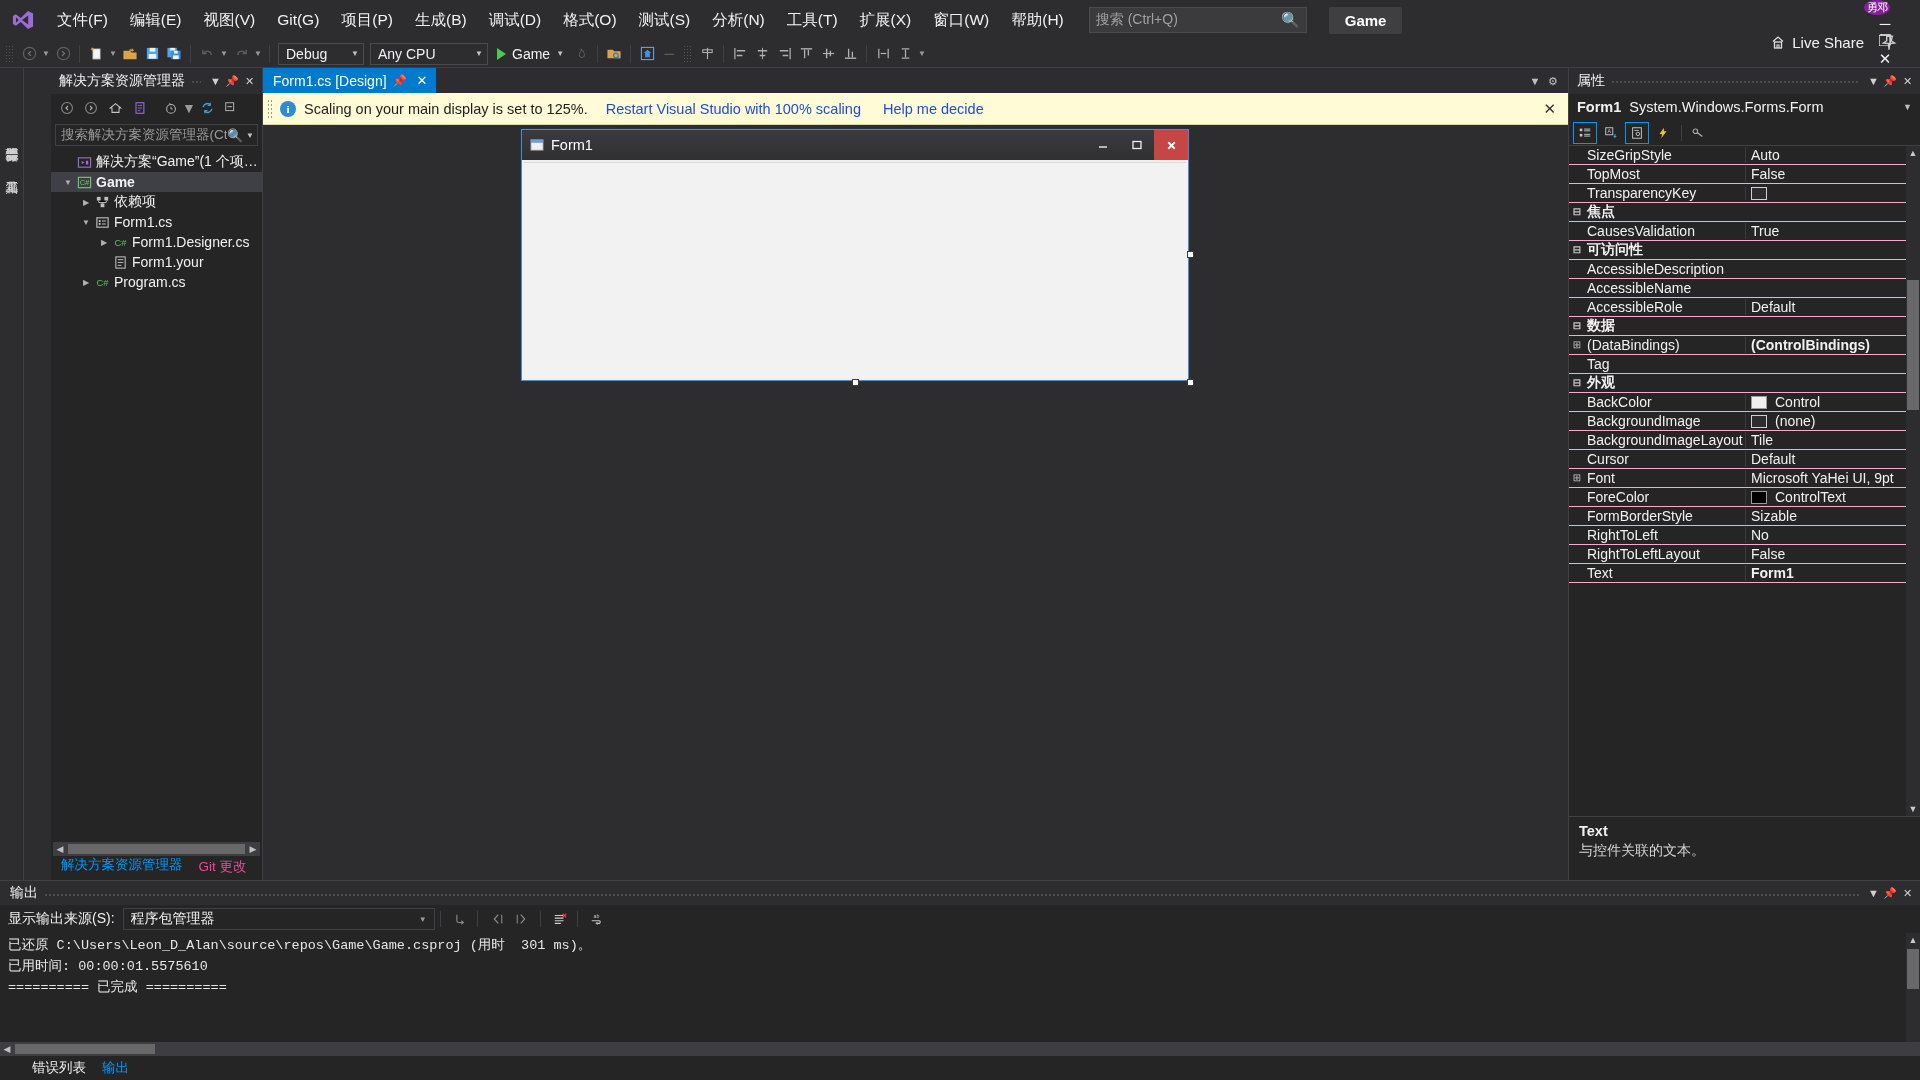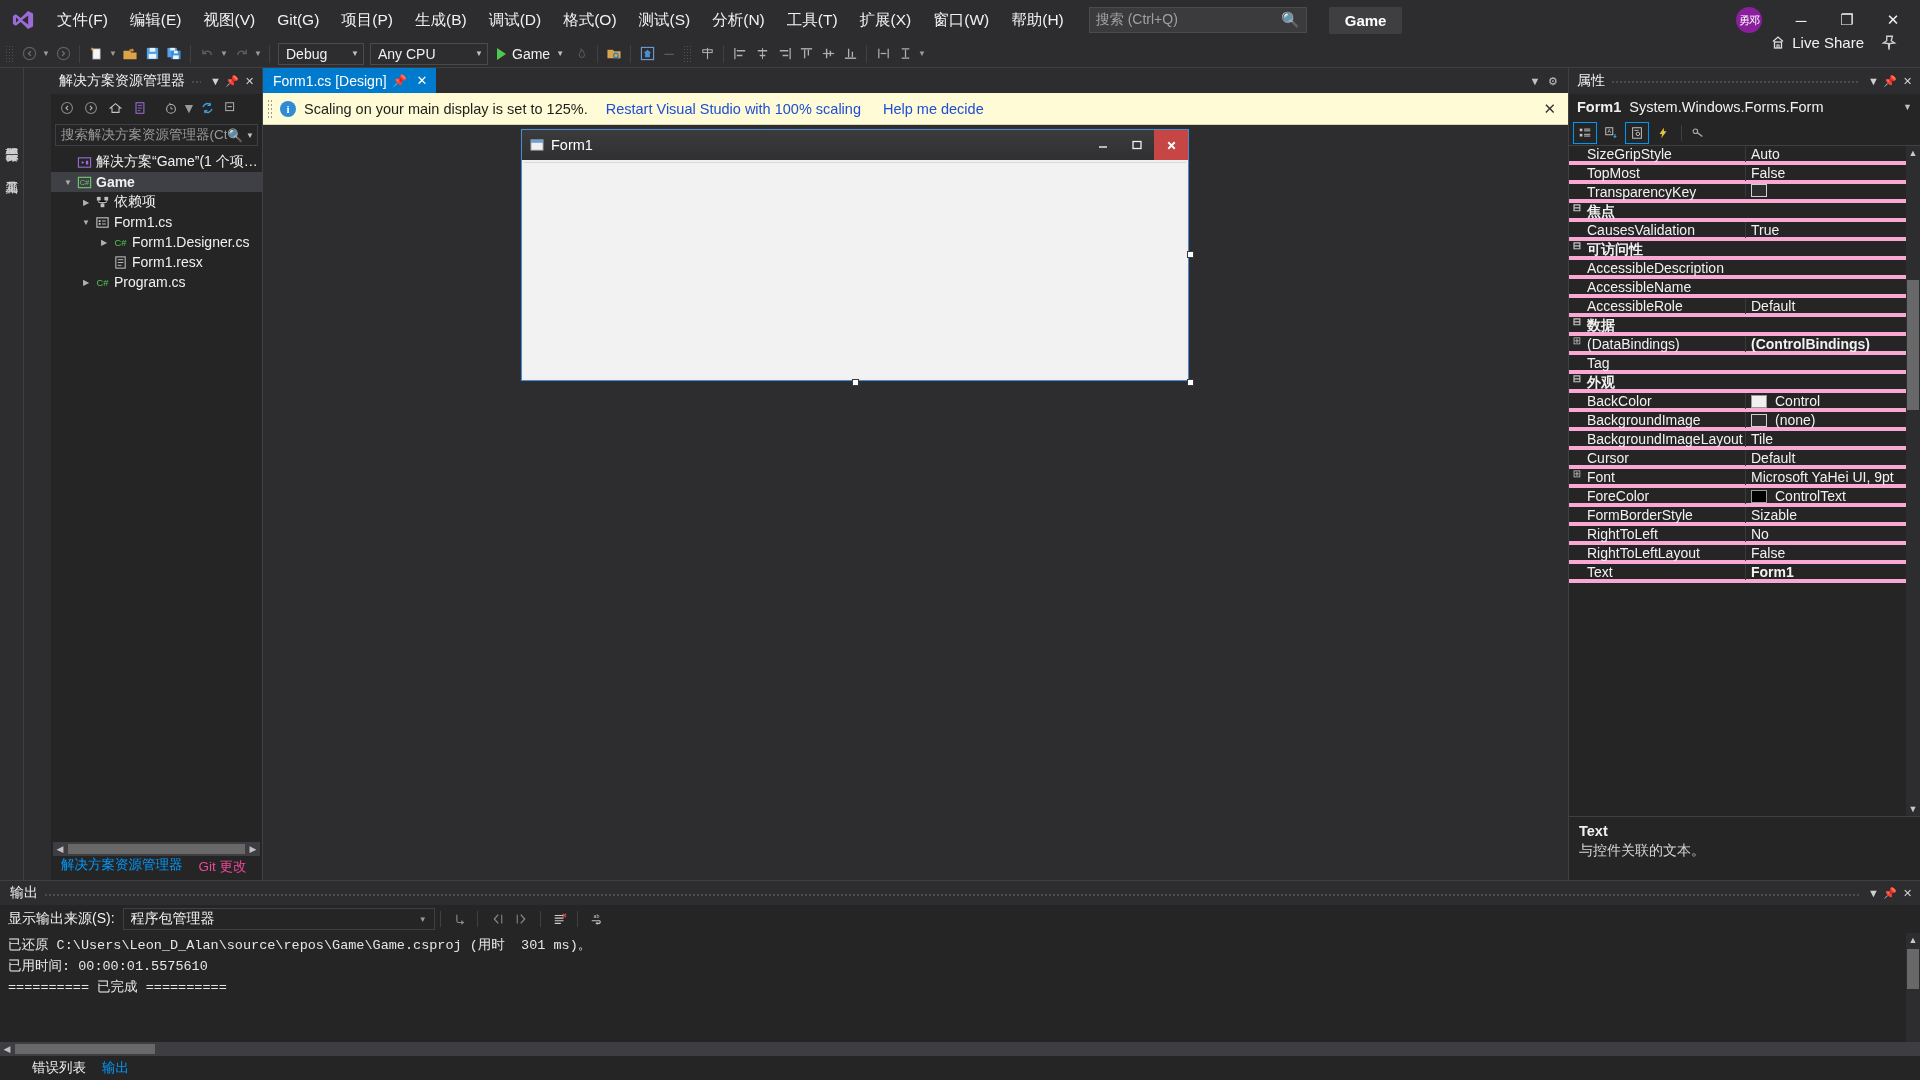--- a/index.html
+++ b/index.html
@@ -28,21 +28,21 @@
   .searchbox {
     margin-left:14px; width:218px; height:26px; background:#3b3b3d; border:1px solid #4b4b4d;
     display:flex; align-items:center; padding:0 6px; color:#a0a0a0; font-size:14px;
   }
   .searchbox .ph { flex:1; overflow:hidden; white-space:nowrap; }
   .searchbox .mag { color:#d0d0d0; font-size:15px; }
   .sln-name {
     margin-left:22px; background:#3f3f41; color:#ffffff; font-weight:bold; font-size:15px;
     padding:5px 16px; border-radius:2px;
   }
-  .titlebar-right { position:absolute; right:4px; top:0; height:40px; display:flex; align-items:center; }
+  .titlebar-right { position:absolute; right:12px; top:0; height:40px; display:flex; align-items:center;flex-direction:column; }
   .avatar {
     width:26px; height:26px; border-radius:50%; background:#8a1f9e; color:#fff;
     font-size:11px; display:flex; align-items:center; justify-content:center; margin-right:16px;
     letter-spacing:-1px;
   }
   .wbtn { width:46px; height:40px; display:flex; align-items:center; justify-content:center;
           color:#f1f1f1; font-size:15px; cursor:default; }
 
   
   .toolbar {
@@ -164,21 +164,21 @@
   .prop-obj .nm { font-weight:bold; margin-right:8px; }
   .prop-obj .ty { color:#f1f1f1; }
   .prop-obj .car { margin-left:auto; color:#c0c0c0; font-size:9px; padding:0 4px; }
   .prop-toolbar { height:26px; display:flex; align-items:center; padding-left:4px;
                   border-bottom:1px solid #3f3f46; }
   .pt-btn { width:24px;height:22px; display:flex;align-items:center;justify-content:center;
             margin-right:2px; cursor:default; }
   .pt-btn.on { border:1px solid #0097fb; }
   .pt-sep { width:1px; height:16px; background:#3f3f46; margin:0 4px; }
   .prop-grid { flex:1; overflow:hidden; position:relative; font-size:14px; }
-  .prow { height:19px; display:flex; align-items:flex-start; border-bottom:4px solid #f9a8d4; }
+  .prow { height:19px; display:flex; align-items:center; border-bottom:1px solid #f9a8d4; }
   .prow.cat { background:#252526; font-weight:bold; }
   .p-exp { width:16px; flex:0 0 16px; text-align:center; color:#c0c0c0; font-size:10px; line-height:1; }
   .p-name { width:160px; flex:0 0 160px; color:#f1f1f1; padding-left:2px; white-space:nowrap;
             overflow:hidden; text-overflow:ellipsis; }
   .p-val { flex:1; color:#f1f1f1; display:flex; align-items:center; white-space:nowrap;
            border-left:1px solid #3a3a3c; padding-left:5px; overflow:hidden; }
   .p-val.b { font-weight:bold; }
   .swatch { width:16px;height:13px;border:1px solid #9a9a9a; margin-right:8px; flex:0 0 16px; }
   .pcat-label { padding-left:2px; }
   .prop-scroll { position:absolute; right:0; top:0; bottom:0; width:14px; background:#2d2d30;
@@ -549,21 +549,21 @@
         </div>
 
         <div class="trow" style="padding-left:46px">
           <span class="tw"></span>
           <span class="tico">
             <svg width="15" height="15" viewBox="0 0 16 16">
                 <rect x="3" y="2" width="10" height="12" fill="none" stroke="#c0c0c0" stroke-width="1.1"></rect>
                 <path d="M5 5h6M5 8h6M5 11h4" stroke="#c0c0c0" stroke-width="1"></path>
               </svg>
           </span>
-          <span class="tlabel">Form1.resx</span>
+          <span class="tlabel">Form1.your</span>
         </div>
 
         <div class="trow" style="padding-left:28px">
           <span class="tw">▶</span>
           <span class="tico">
             <svg width="15" height="15" viewBox="0 0 16 16">
                 <text x="8" y="12" font-size="10" fill="#4ec94e" text-anchor="middle" font-family="Liberation Sans">C#</text>
               </svg>
           </span>
           <span class="tlabel">Program.cs</span>

